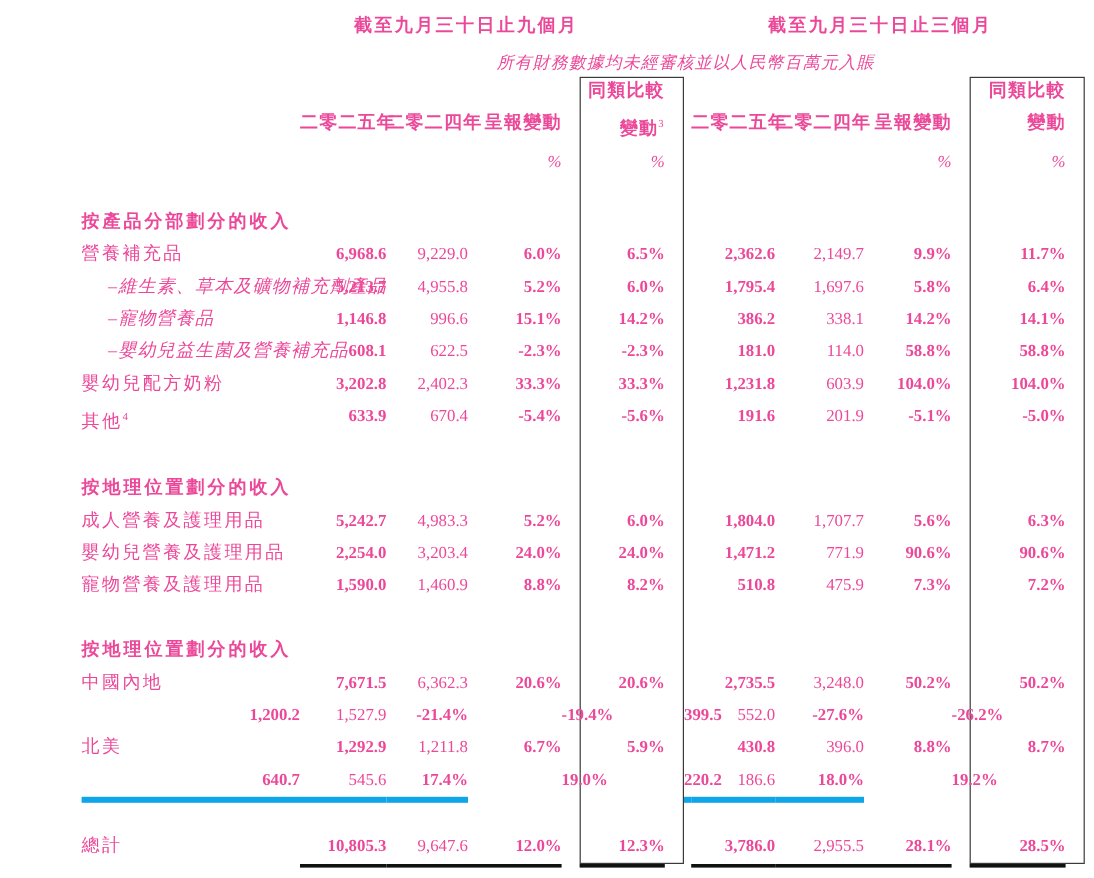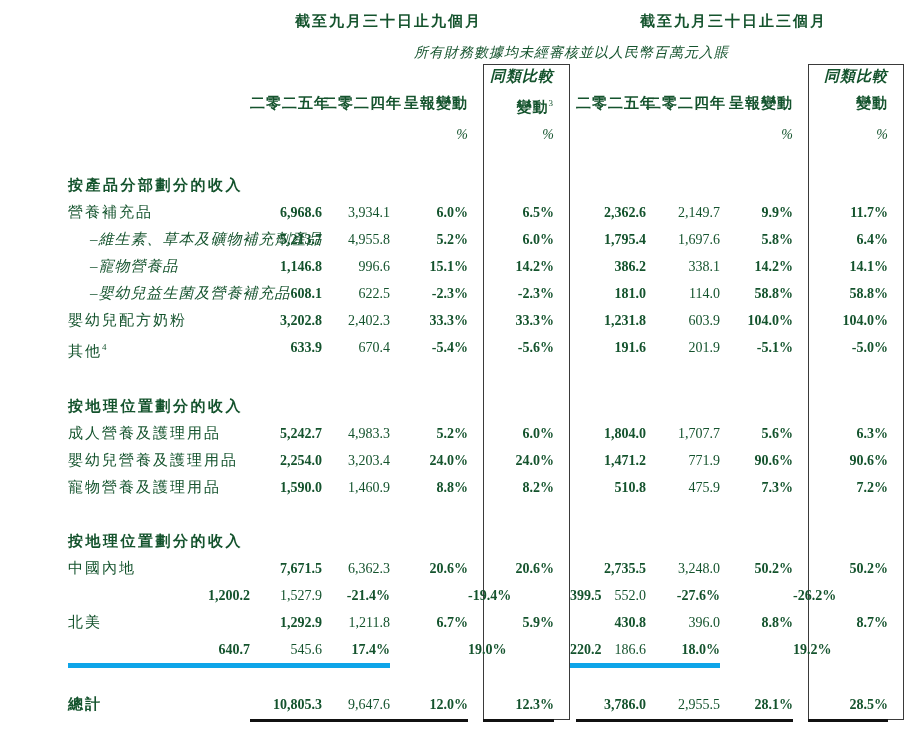--- a/index.html
+++ b/index.html
@@ -1,18 +1,18 @@
 <!DOCTYPE html>
 <html><head>
 <meta charset="utf-8">
 <style>
   html,body { margin:0; padding:0; background:#ffffff; }
   .page {
     position:relative; width:912px; height:732px; overflow:hidden;
-    background:#ffffff; color:#14532d;
+    background:#ffffff; color:#ec4899;
     font-family:"Liberation Serif","DejaVu Serif",serif;
   }
   
   .hbox { position:absolute; top:64px; height:656px; border:1px solid #3a3a3a; box-sizing:border-box; background:transparent; }
   .hbox.left  { left:483px; width:87px; }
   .hbox.right { left:808px; width:96px; }
 
   .period { position:absolute; top:12px; font-size:15px; font-weight:bold; letter-spacing:2px; white-space:nowrap; }
   .period.p9 { left:295px; }
   .period.p3 { left:640px; }
@@ -23,38 +23,38 @@
     grid-template-columns:182px 72px 68px 78px 15px 87px 6px 70px 74px 73px 15px 96px;
   }
   .hdr-area  { position:absolute; left:68px; top:64px;  width:836px; }
   .body-area { position:absolute; left:68px; top:172px; width:836px; }
 
   .cell { display:block; white-space:nowrap; }
   .num  { text-align:right; font-size:14px; }
   .b    { font-weight:bold; }
   .boxed{ margin-right:16px; }
 
-  .hl1 .cell { line-height:24px; font-size:15px; font-weight:bold; letter-spacing:1px;font-style:italic; }
+  .hl1 .cell { line-height:24px; font-size:15px; font-weight:bold; letter-spacing:1px; }
   .hl2 .cell { line-height:30px; font-size:15px; font-weight:bold; letter-spacing:1px; text-align:right; }
   .hl3 .cell { line-height:26px; font-size:14px; font-style:italic; text-align:right; }
   .hl2 sup { font-size:9px; font-weight:normal; }
 
   .row .cell { line-height:27px; }
   .lbl { font-size:15px; letter-spacing:2px; }
   .lbl sup { font-size:9px; }
   .lbl.sub { font-style:italic; padding-left:22px; letter-spacing:1px; }
   .section-title .cell { font-size:15px; font-weight:bold; letter-spacing:2.5px; line-height:27px; }
   .gap-top { margin-top:28px; }
   .gap-top-sm { margin-top:27px; }
   .rule-after .num { border-bottom:5px solid #0ea5e9; }
 
   .total-row { margin-top:22px; }
   .total-row .cell { line-height:29px; }
   .total-row .num { border-bottom:3px solid #111111; }
-  .total-row .lbl { font-weight:bold; }
+  .total-row .lbl { font-weight:normal; }
 </style>
 </head>
 <body>
 
 <div class="page">
 
   <div class="hbox left"></div>
   <div class="hbox right"></div>
 
   <div class="period p9">截至九月三十日止九個月</div>
@@ -107,21 +107,21 @@
   </div>
 
   <div class="body-area">
     <div id="table-body">
         <div class="grid row section-title">
           <span class="cell" style="grid-column: 1 / span 4;">按產品分部劃分的收入</span>
         </div>
         <div class="grid row">
           <span class="cell lbl">營養補充品</span>
           <span class="cell num b">6,968.6</span>
-          <span class="cell num">3,934.1</span>
+          <span class="cell num">9,229.0</span>
           <span class="cell num b">6.0%</span>
           <span class="cell"></span>
           <span class="cell num b boxed">6.5%</span>
           <span class="cell"></span>
           <span class="cell num b">2,362.6</span>
           <span class="cell num">2,149.7</span>
           <span class="cell num b">9.9%</span>
           <span class="cell"></span>
           <span class="cell num b boxed">11.7%</span>
         </div>

